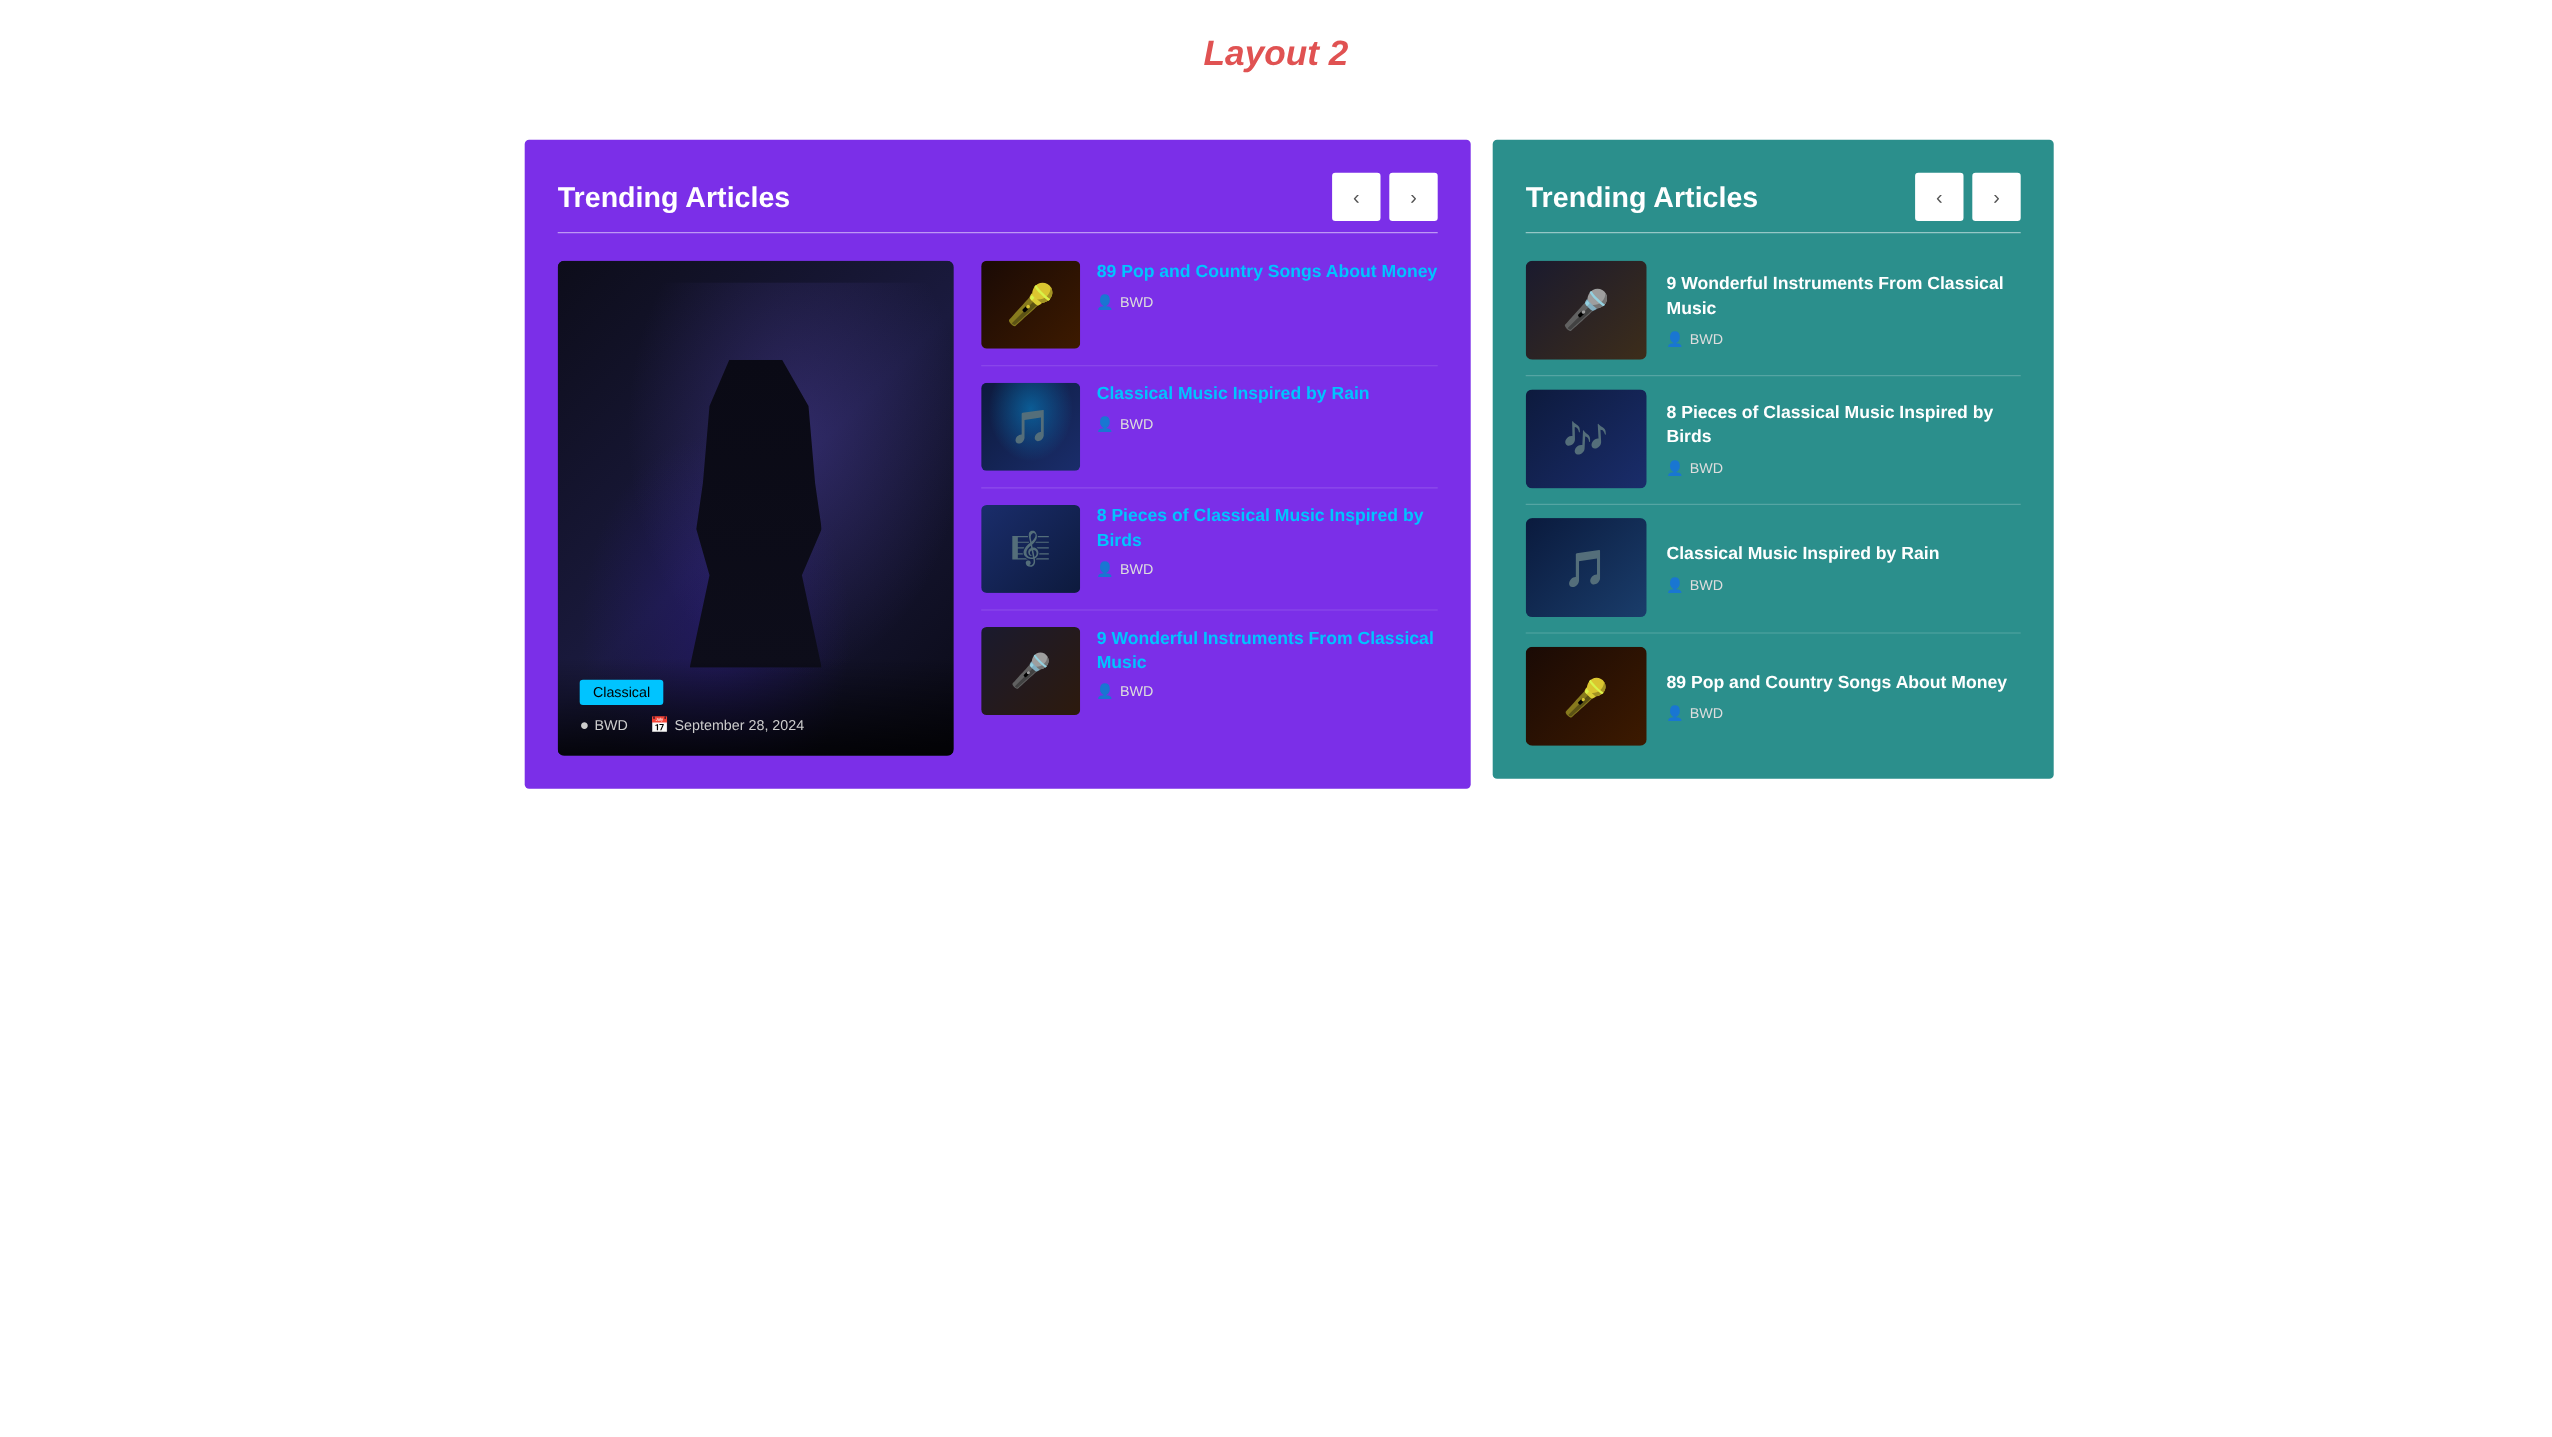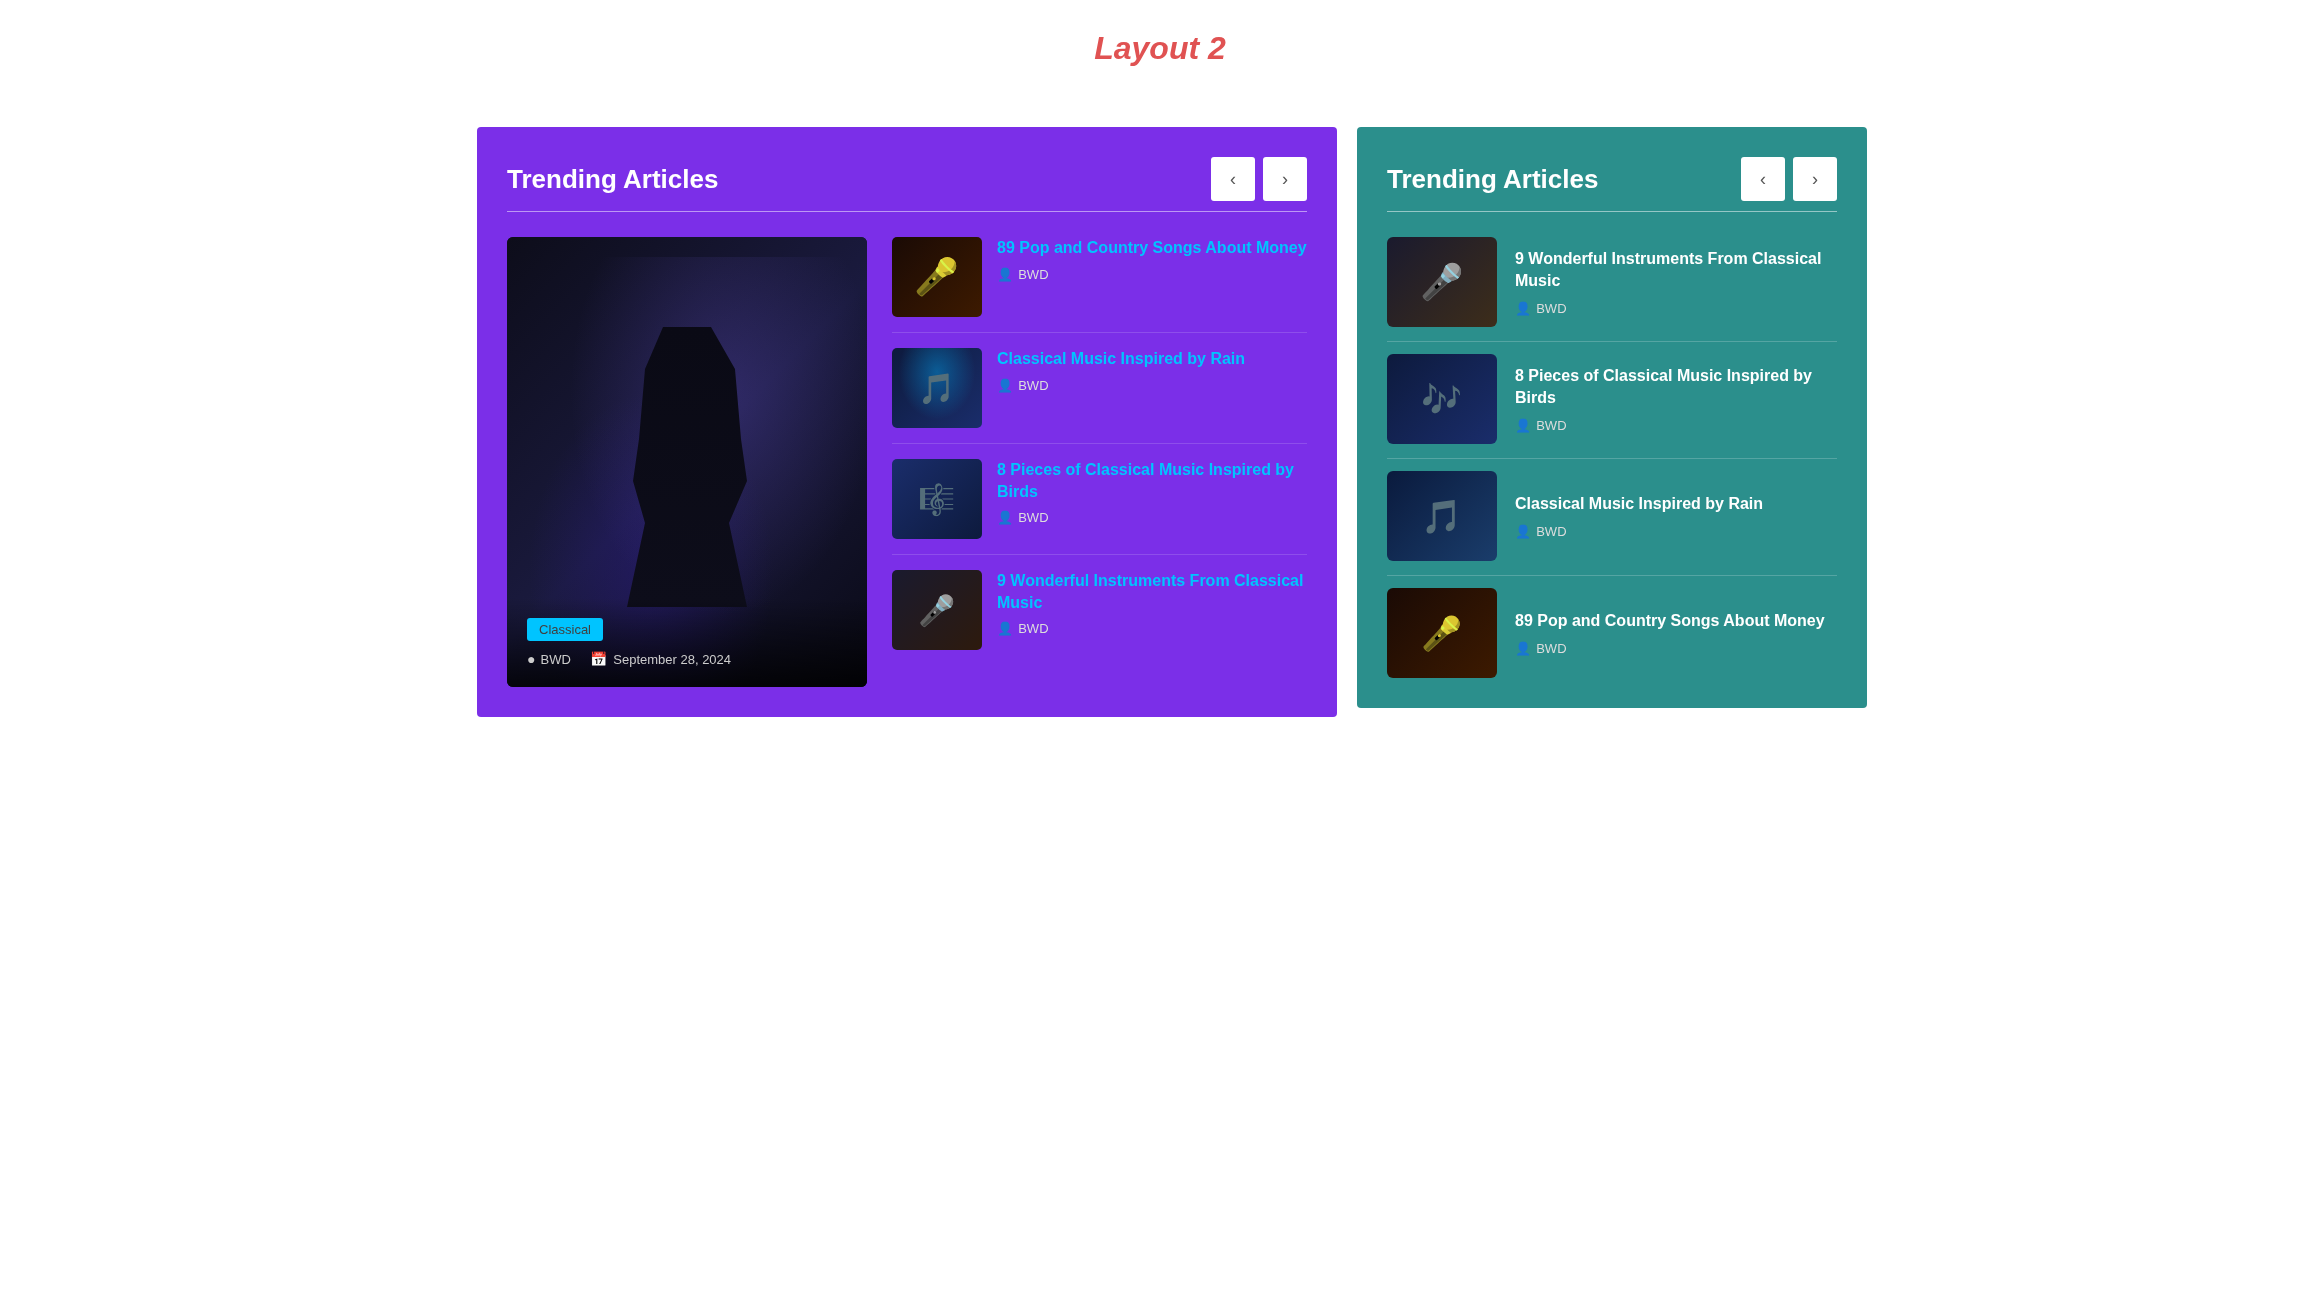--- a/index.html
+++ b/index.html
@@ -151,21 +151,21 @@
       position: absolute;
       bottom: 0;
       left: 0;
       right: 0;
       background: linear-gradient(to top, rgba(0,0,0,0.8) 0%, transparent 100%);
       padding: 20px;
     }
 
     .category-badge {
       background: #00c4ff;
-      color: #404040;
+      color: #000000;
       font-size: 13px;
       padding: 4px 12px;
       border-radius: 3px;
       display: inline-block;
       margin-bottom: 10px;
     }
 
     .featured-title {
       color: #fff;
       font-size: 22px;

